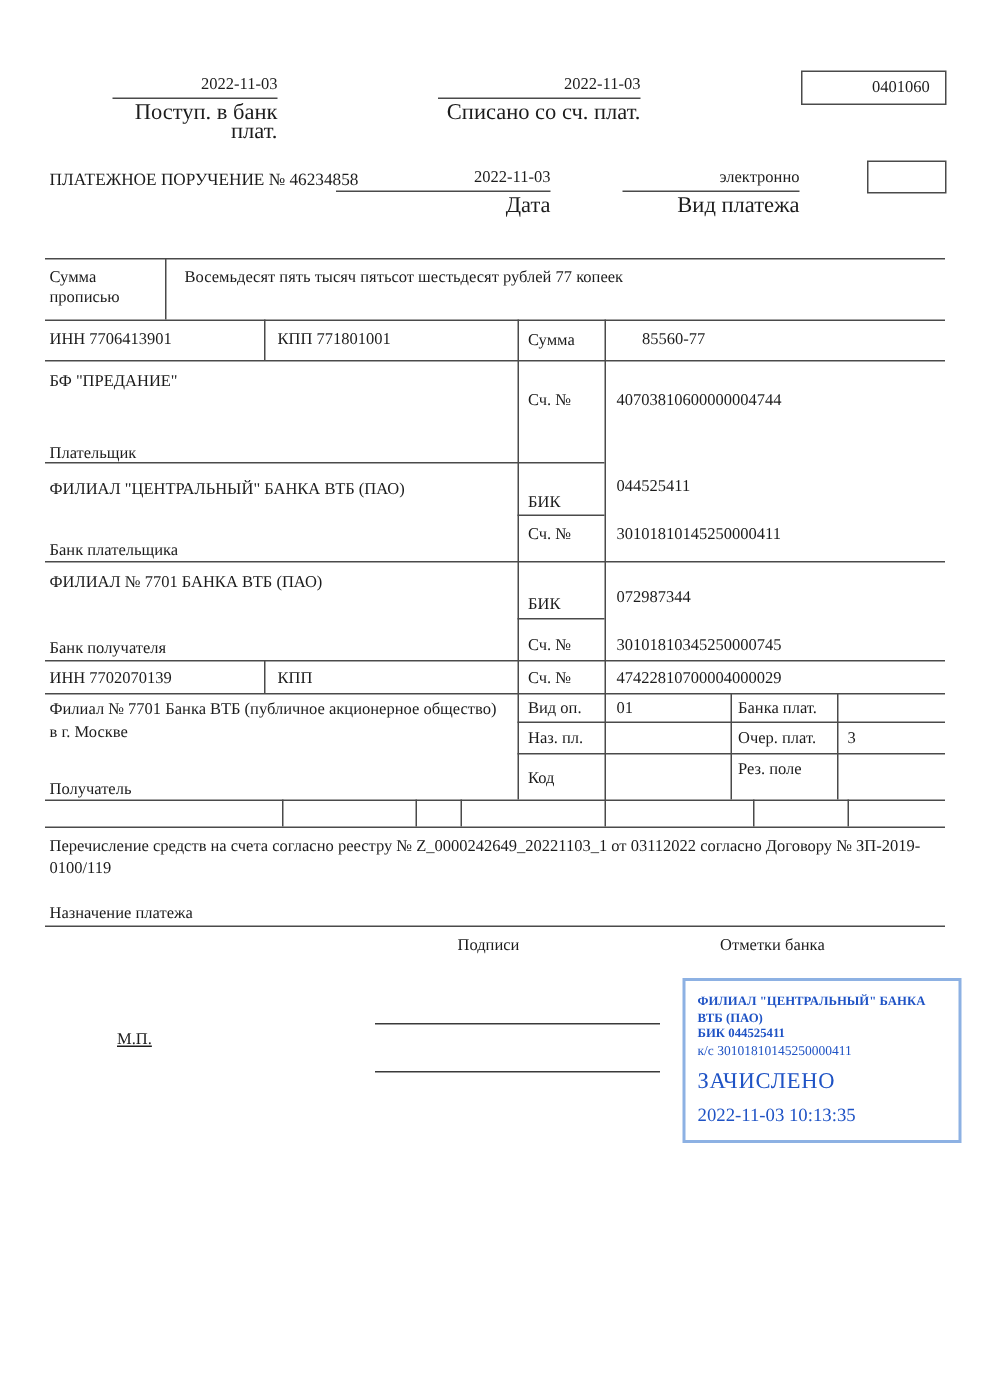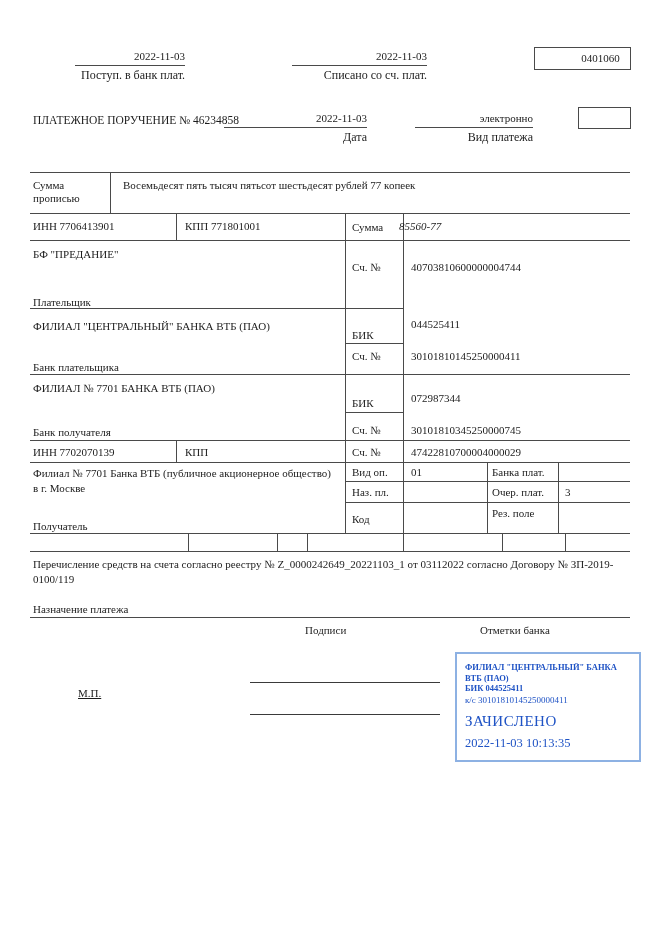--- a/index.html
+++ b/index.html
@@ -6,21 +6,21 @@
   .page{position:relative;width:660px;height:933px;background:#ffffff;overflow:hidden;
         font-family:"Liberation Serif",serif;color:#1c1c1c;font-size:11px;line-height:13px;}
   .t{position:absolute;white-space:nowrap;}
   .wrap{white-space:normal;}
   .ctr{text-align:center;}
   .hl{position:absolute;height:0;border-top:1px solid #4a4a4a;}
   .vl{position:absolute;width:0;border-left:1px solid #4a4a4a;}
   .box{position:absolute;border:1px solid #4a4a4a;box-sizing:border-box;}
   .dateblock{position:absolute;text-align:right;}
   .dateblock .v{border-bottom:1px solid #4a4a4a;padding-bottom:2px;}
-  .dateblock .l{padding-top:3px;font-size:12px;}
+  .dateblock .l{padding-top:3px;font-size:15px;}
   .stamp{position:absolute;left:455px;top:652px;width:186px;height:110px;
          border:2px solid #8db1e3;color:#1f53c5;padding:8px 8px;box-sizing:border-box;}
   .stamp .s1{font-weight:bold;font-size:8.5px;line-height:10.5px;}
   .stamp .s2{font-size:9px;line-height:11px;margin-top:1px;}
   .stamp .status{font-size:15px;line-height:16px;margin-top:7px;letter-spacing:.5px;}
   .stamp .dt{font-size:12.5px;line-height:14px;margin-top:7px;}
 </style>
 </head>
 <body>
 
@@ -74,21 +74,21 @@
   <div class="vl" style="left:307px;top:533px;height:18px;"></div>
   <div class="vl" style="left:502px;top:533px;height:18px;"></div>
   <div class="vl" style="left:565px;top:533px;height:18px;"></div>
 
   <div class="t wrap" style="left:33px;top:179px;width:62px;">Сумма прописью</div>
   <div class="t wrap" style="left:123px;top:179px;width:500px;">Восемьдесят пять тысяч пятьсот шестьдесят рублей 77 копеек</div>
 
   <div class="t" style="left:33px;top:220px;">ИНН 7706413901</div>
   <div class="t" style="left:185px;top:220px;">КПП  771801001</div>
   <div class="t" style="left:352px;top:221px;">Сумма</div>
-  <div class="t" style="left:399px;top:220px;font-style:italic;">85560-77</div>
+  <div class="t" style="left:428px;top:220px;">85560-77</div>
 
   <div class="t" style="left:33px;top:248px;">БФ "ПРЕДАНИЕ"</div>
   <div class="t" style="left:352px;top:261px;">Сч. №</div>
   <div class="t" style="left:411px;top:261px;">40703810600000004744</div>
   <div class="t" style="left:33px;top:296px;">Плательщик</div>
 
   <div class="t" style="left:33px;top:320px;">ФИЛИАЛ "ЦЕНТРАЛЬНЫЙ" БАНКА ВТБ (ПАО)</div>
   <div class="t" style="left:352px;top:329px;">БИК</div>
   <div class="t" style="left:411px;top:318px;">044525411</div>
   <div class="t" style="left:352px;top:350px;">Сч. №</div>

